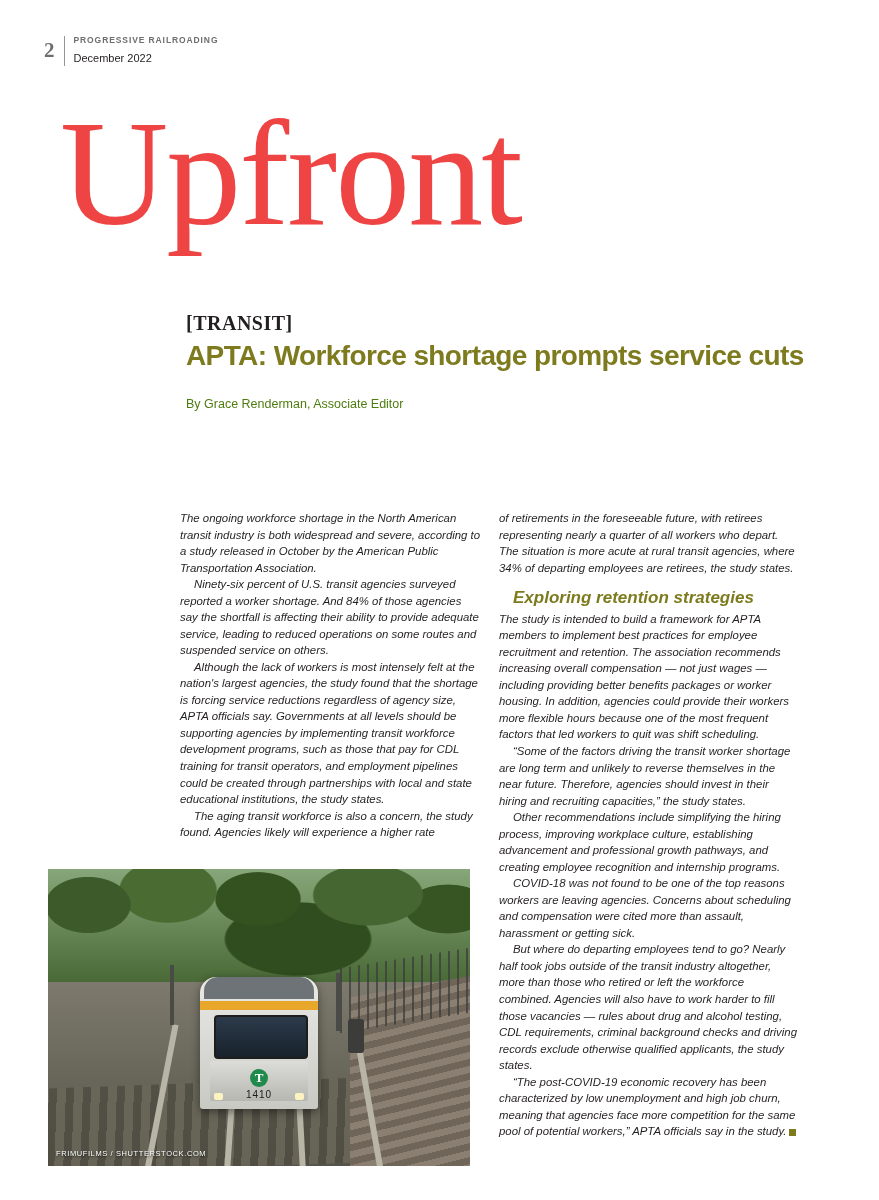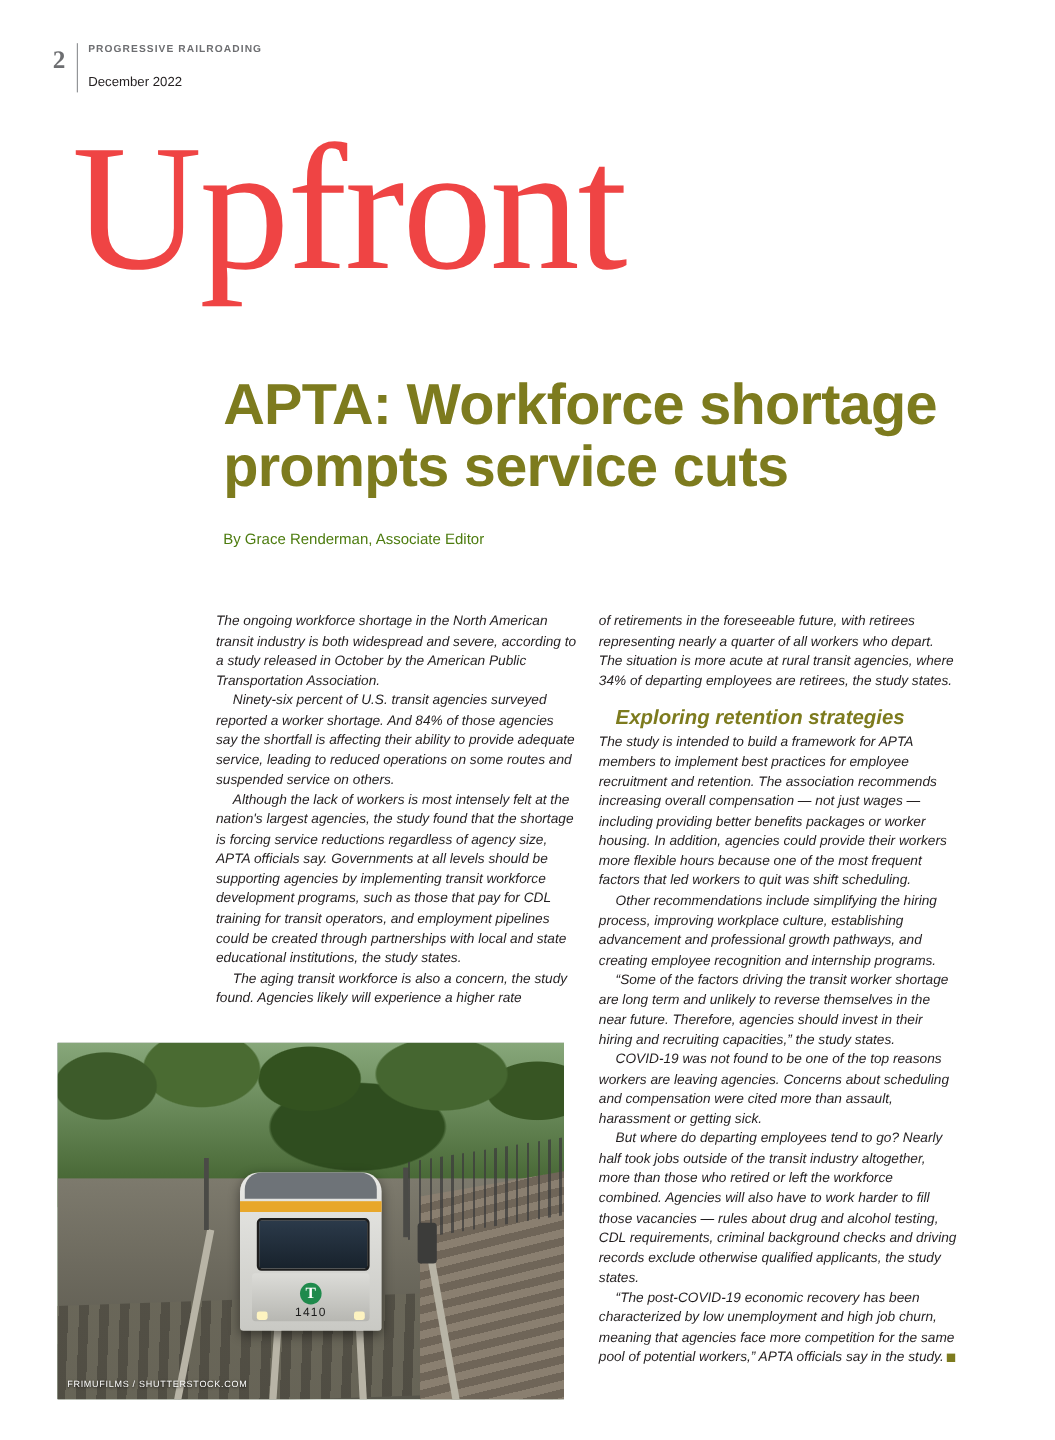--- a/index.html
+++ b/index.html
@@ -56,21 +56,21 @@
     letter-spacing: 0.9px;
     color: #6d6e71;
     font-weight: bold;
     line-height: 1.1;
   }
   .folio-date {
     font-family: "Liberation Sans", sans-serif;
     font-size: 11px;
     color: #231f20;
     line-height: 1.3;
-    margin-top: 17px;
+    margin-top: 6px;
   }
 
   
   .upfront {
     position: absolute;
     left: 60px;
     top: 98px;
     font-family: "Liberation Serif", serif;
     font-size: 150px;
     line-height: 1;
@@ -91,21 +91,21 @@
     font-family: "Liberation Serif", serif;
     font-size: 20px;
     font-weight: bold;
     letter-spacing: 0.5px;
     color: #231f20;
     margin: 0 0 6px 0;
   }
   .headline {
     font-family: "Liberation Sans", sans-serif;
     font-weight: bold;
-    font-size: 48px;
+    font-size: 28px;
     line-height: 1.08;
     color: #7d7b1e;
     margin: 0;
     letter-spacing: -0.6px;
   }
   .byline {
     font-family: "Liberation Sans", sans-serif;
     font-weight: normal;
     font-size: 12.5px;
     color: #4d7c0f;
@@ -330,38 +330,39 @@
     <div class="folio-rule"></div>
     <div class="folio-text">
       <div class="folio-mag">PROGRESSIVE RAILROADING</div>
       <div class="folio-date">December 2022</div>
     </div>
   </div>
 
   <div class="upfront">Upfront</div>
 
   <div class="article">
+    <div class="kicker">[TRANSIT]</div>
     <h1 class="headline">APTA: Workforce shortage prompts service cuts</h1>
     <div class="byline">By Grace Renderman, Associate Editor</div>
   </div>
 
   <div class="cols">
     <div class="col col-left">
       <p class="first">The ongoing workforce shortage in the North American transit industry is both widespread and severe, according to a study released in October by the American Public Transportation Association.</p>
       <p>Ninety-six percent of U.S. transit agencies surveyed reported a worker shortage. And 84% of those agencies say the shortfall is affecting their ability to provide adequate service, leading to reduced operations on some routes and suspended service on others.</p>
       <p>Although the lack of workers is most intensely felt at the nation's largest agencies, the study found that the shortage is forcing service reductions regardless of agency size, APTA officials say. Governments at all levels should be supporting agencies by implementing transit workforce development programs, such as those that pay for CDL training for transit operators, and employment pipelines could be created through partnerships with local and state educational institutions, the study states.</p>
       <p>The aging transit workforce is also a concern, the study found. Agencies likely will experience a higher rate</p>
     </div>
     <div class="col col-right">
       <p class="first">of retirements in the foreseeable future, with retirees representing nearly a quarter of all workers who depart. The situation is more acute at rural transit agencies, where 34% of departing employees are retirees, the study states.</p>
       <p class="subhead" style="margin-top:10px;">Exploring retention strategies</p>
       <p class="first">The study is intended to build a framework for APTA members to implement best practices for employee recruitment and retention. The association recommends increasing overall compensation — not just wages — including providing better benefits packages or worker housing. In addition, agencies could provide their workers more flexible hours because one of the most frequent factors that led workers to quit was shift scheduling.</p>
+      <p>“Some of the factors driving the transit worker shortage are long term and unlikely to reverse themselves in the near future. Therefore, agencies should invest in their hiring and recruiting capacities,” the study states.</p>
       <p>Other recommendations include simplifying the hiring process, improving workplace culture, establishing advancement and professional growth pathways, and creating employee recognition and internship programs.</p>
-      <p>“Some of the factors driving the transit worker shortage are long term and unlikely to reverse themselves in the near future. Therefore, agencies should invest in their hiring and recruiting capacities,” the study states.</p>
-      <p>COVID-19 was not found to be one of the top reasons workers are leaving agencies. Concerns about scheduling and compensation were cited more than assault, harassment or getting sick.</p>
+      <p>COVID-18 was not found to be one of the top reasons workers are leaving agencies. Concerns about scheduling and compensation were cited more than assault, harassment or getting sick.</p>
       <p>But where do departing employees tend to go? Nearly half took jobs outside of the transit industry altogether, more than those who retired or left the workforce combined. Agencies will also have to work harder to fill those vacancies — rules about drug and alcohol testing, CDL requirements, criminal background checks and driving records exclude otherwise qualified applicants, the study states.</p>
       <p><span>“The post-COVID-19 economic recovery has been characterized by low unemployment and high job churn, meaning that agencies face more competition for the same pool of potential workers,” APTA officials say in the study.</span><span class="endmark"></span></p>
     </div>
   </div>
 
   <div class="photo">
     <div class="sky"></div>
     <div class="treeline"></div>
     <div class="ballast">
       <div class="rail-bed"></div>

